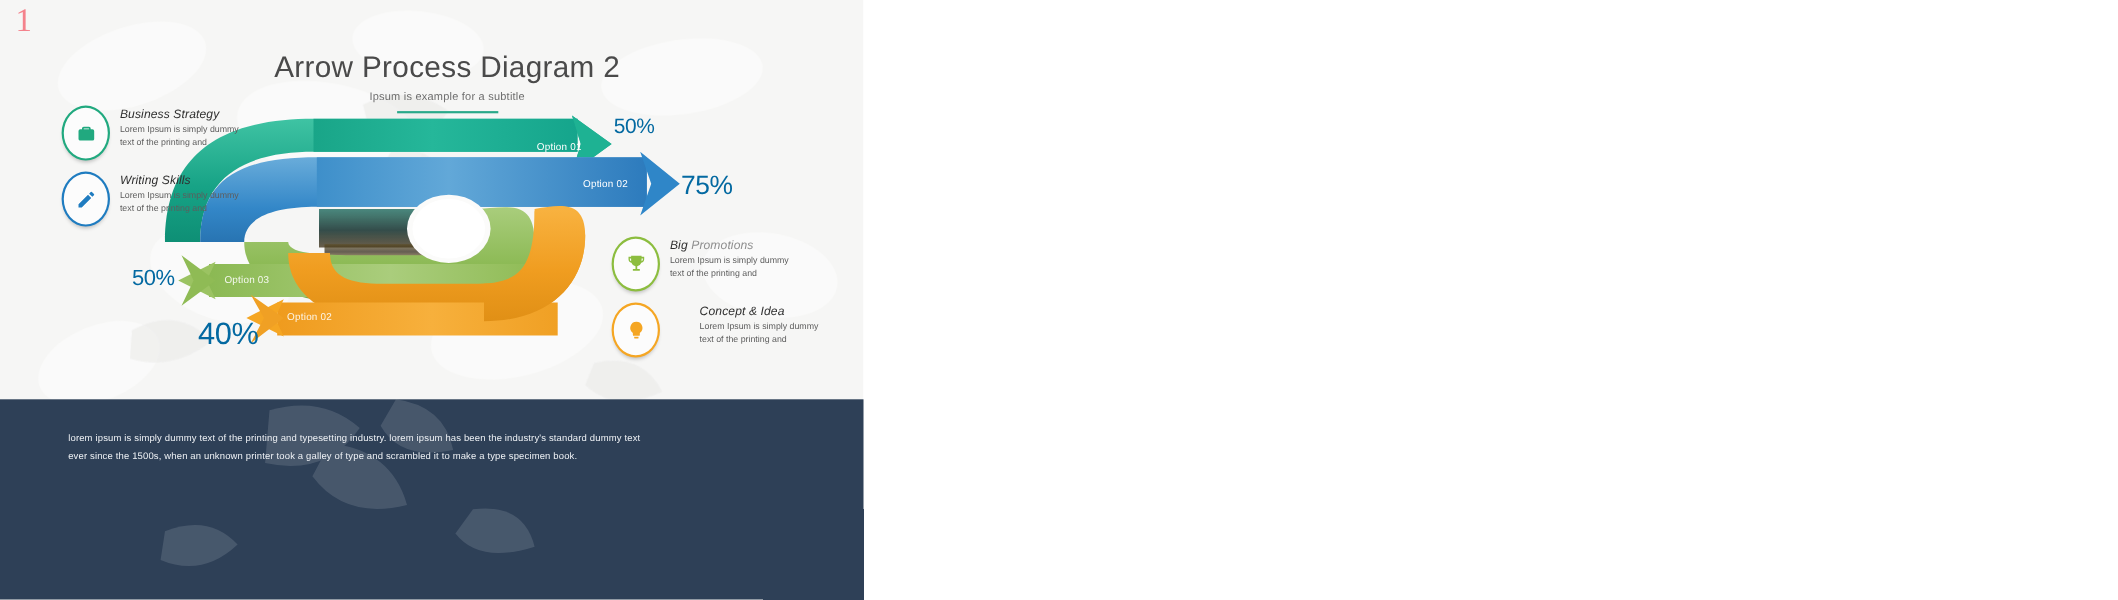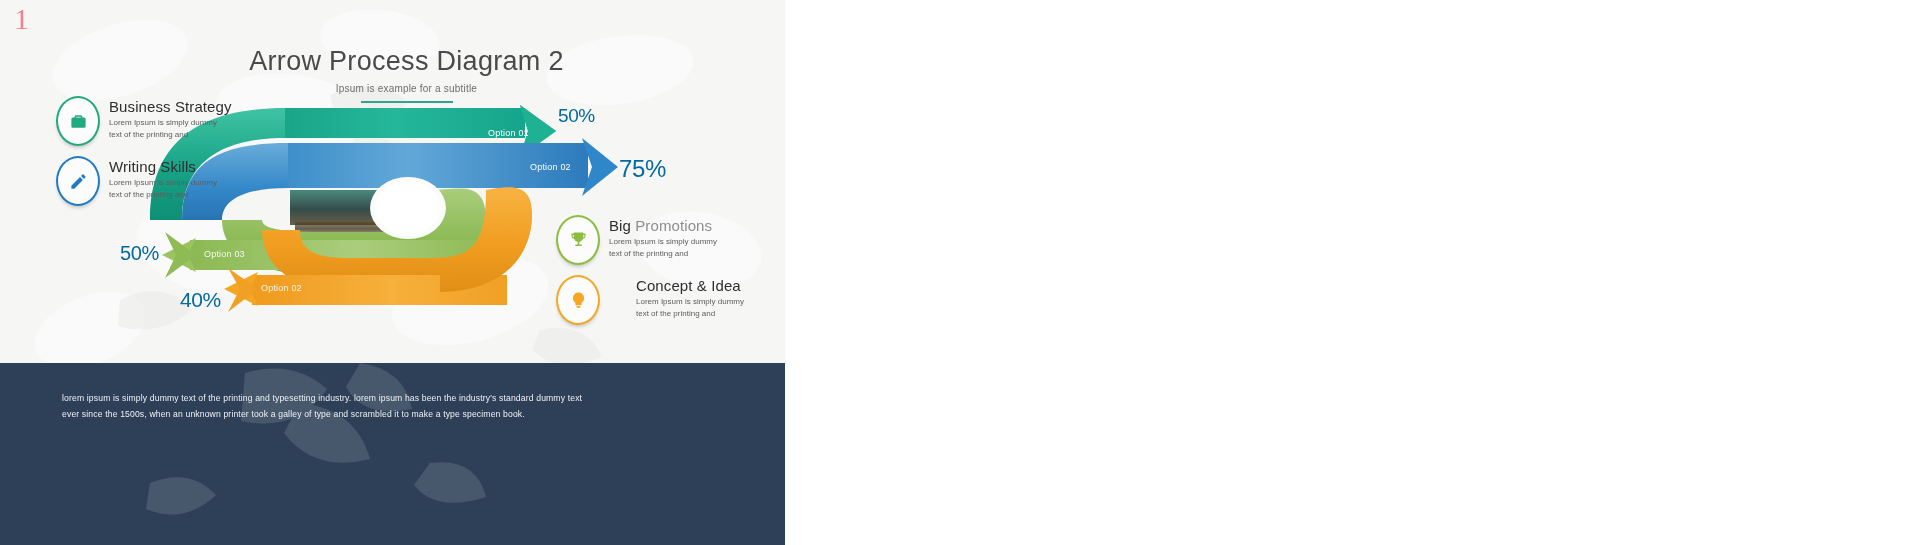--- a/index.html
+++ b/index.html
@@ -92,24 +92,25 @@
     border: 2.4px solid #2aa98a;
     background: #fcfcfc;
     display: flex;
     align-items: center;
     justify-content: center;
     flex: 0 0 auto;
     box-shadow: 0 3px 4px -2px rgba(0,0,0,0.28);
   }
   .feat-text { padding-top: 2px; }
   .feat-title {
-    font-size: 15px;
+    font-size: 11px;
     color: #2f2f2f;
     margin-bottom: 2px;
     letter-spacing: 0.1px;
+    font-style: italic;
   }
   .feat-title .t-soft { color: #8e8e8e; }
   .feat-body {
     font-size: 8px;
     color: #5d5d5d;
     line-height: 1.55;
     max-width: 112px;
   }
 
   
@@ -321,21 +322,21 @@
   </svg>
 
   <div class="opt-label" style="left:488px;top:128px;">Option 01</div>
   <div class="opt-label" style="left:530px;top:162px;">Option 02</div>
   <div class="opt-label" style="left:204px;top:249px;color:#f4f8ee;">Option 03</div>
   <div class="opt-label" style="left:261px;top:283px;color:#fdf4e4;">Option 02</div>
 
   <div class="pct" style="left:558px;top:105px;">50%</div>
   <div class="pct" style="left:619px;top:155px;font-size:24px;">75%</div>
   <div class="pct" style="left:120px;top:242px;font-size:20px;">50%</div>
-  <div class="pct" style="left:180px;top:288px;font-size:21px;">40%</div>
+  <div class="pct" style="left:180px;top:288px;font-size:28px;">40%</div>
 
   <div class="feature" style="left:56px;top:96px;">
     <div class="feat-icon" style="border-color:#21a97f;">
       <svg width="19" height="19" viewBox="0 0 24 24" fill="#21a97f">
         <path d="M9 4h6a2 2 0 0 1 2 2v1h2a2 2 0 0 1 2 2v9a2 2 0 0 1-2 2H5a2 2 0 0 1-2-2V9a2 2 0 0 1 2-2h2V6a2 2 0 0 1 2-2zm0 3h6V6H9v1z"></path>
       </svg>
     </div>
     <div class="feat-text">
       <div class="feat-title">Business  Strategy</div>
       <div class="feat-body">Lorem Ipsum is simply dummy text of the printing and</div>

